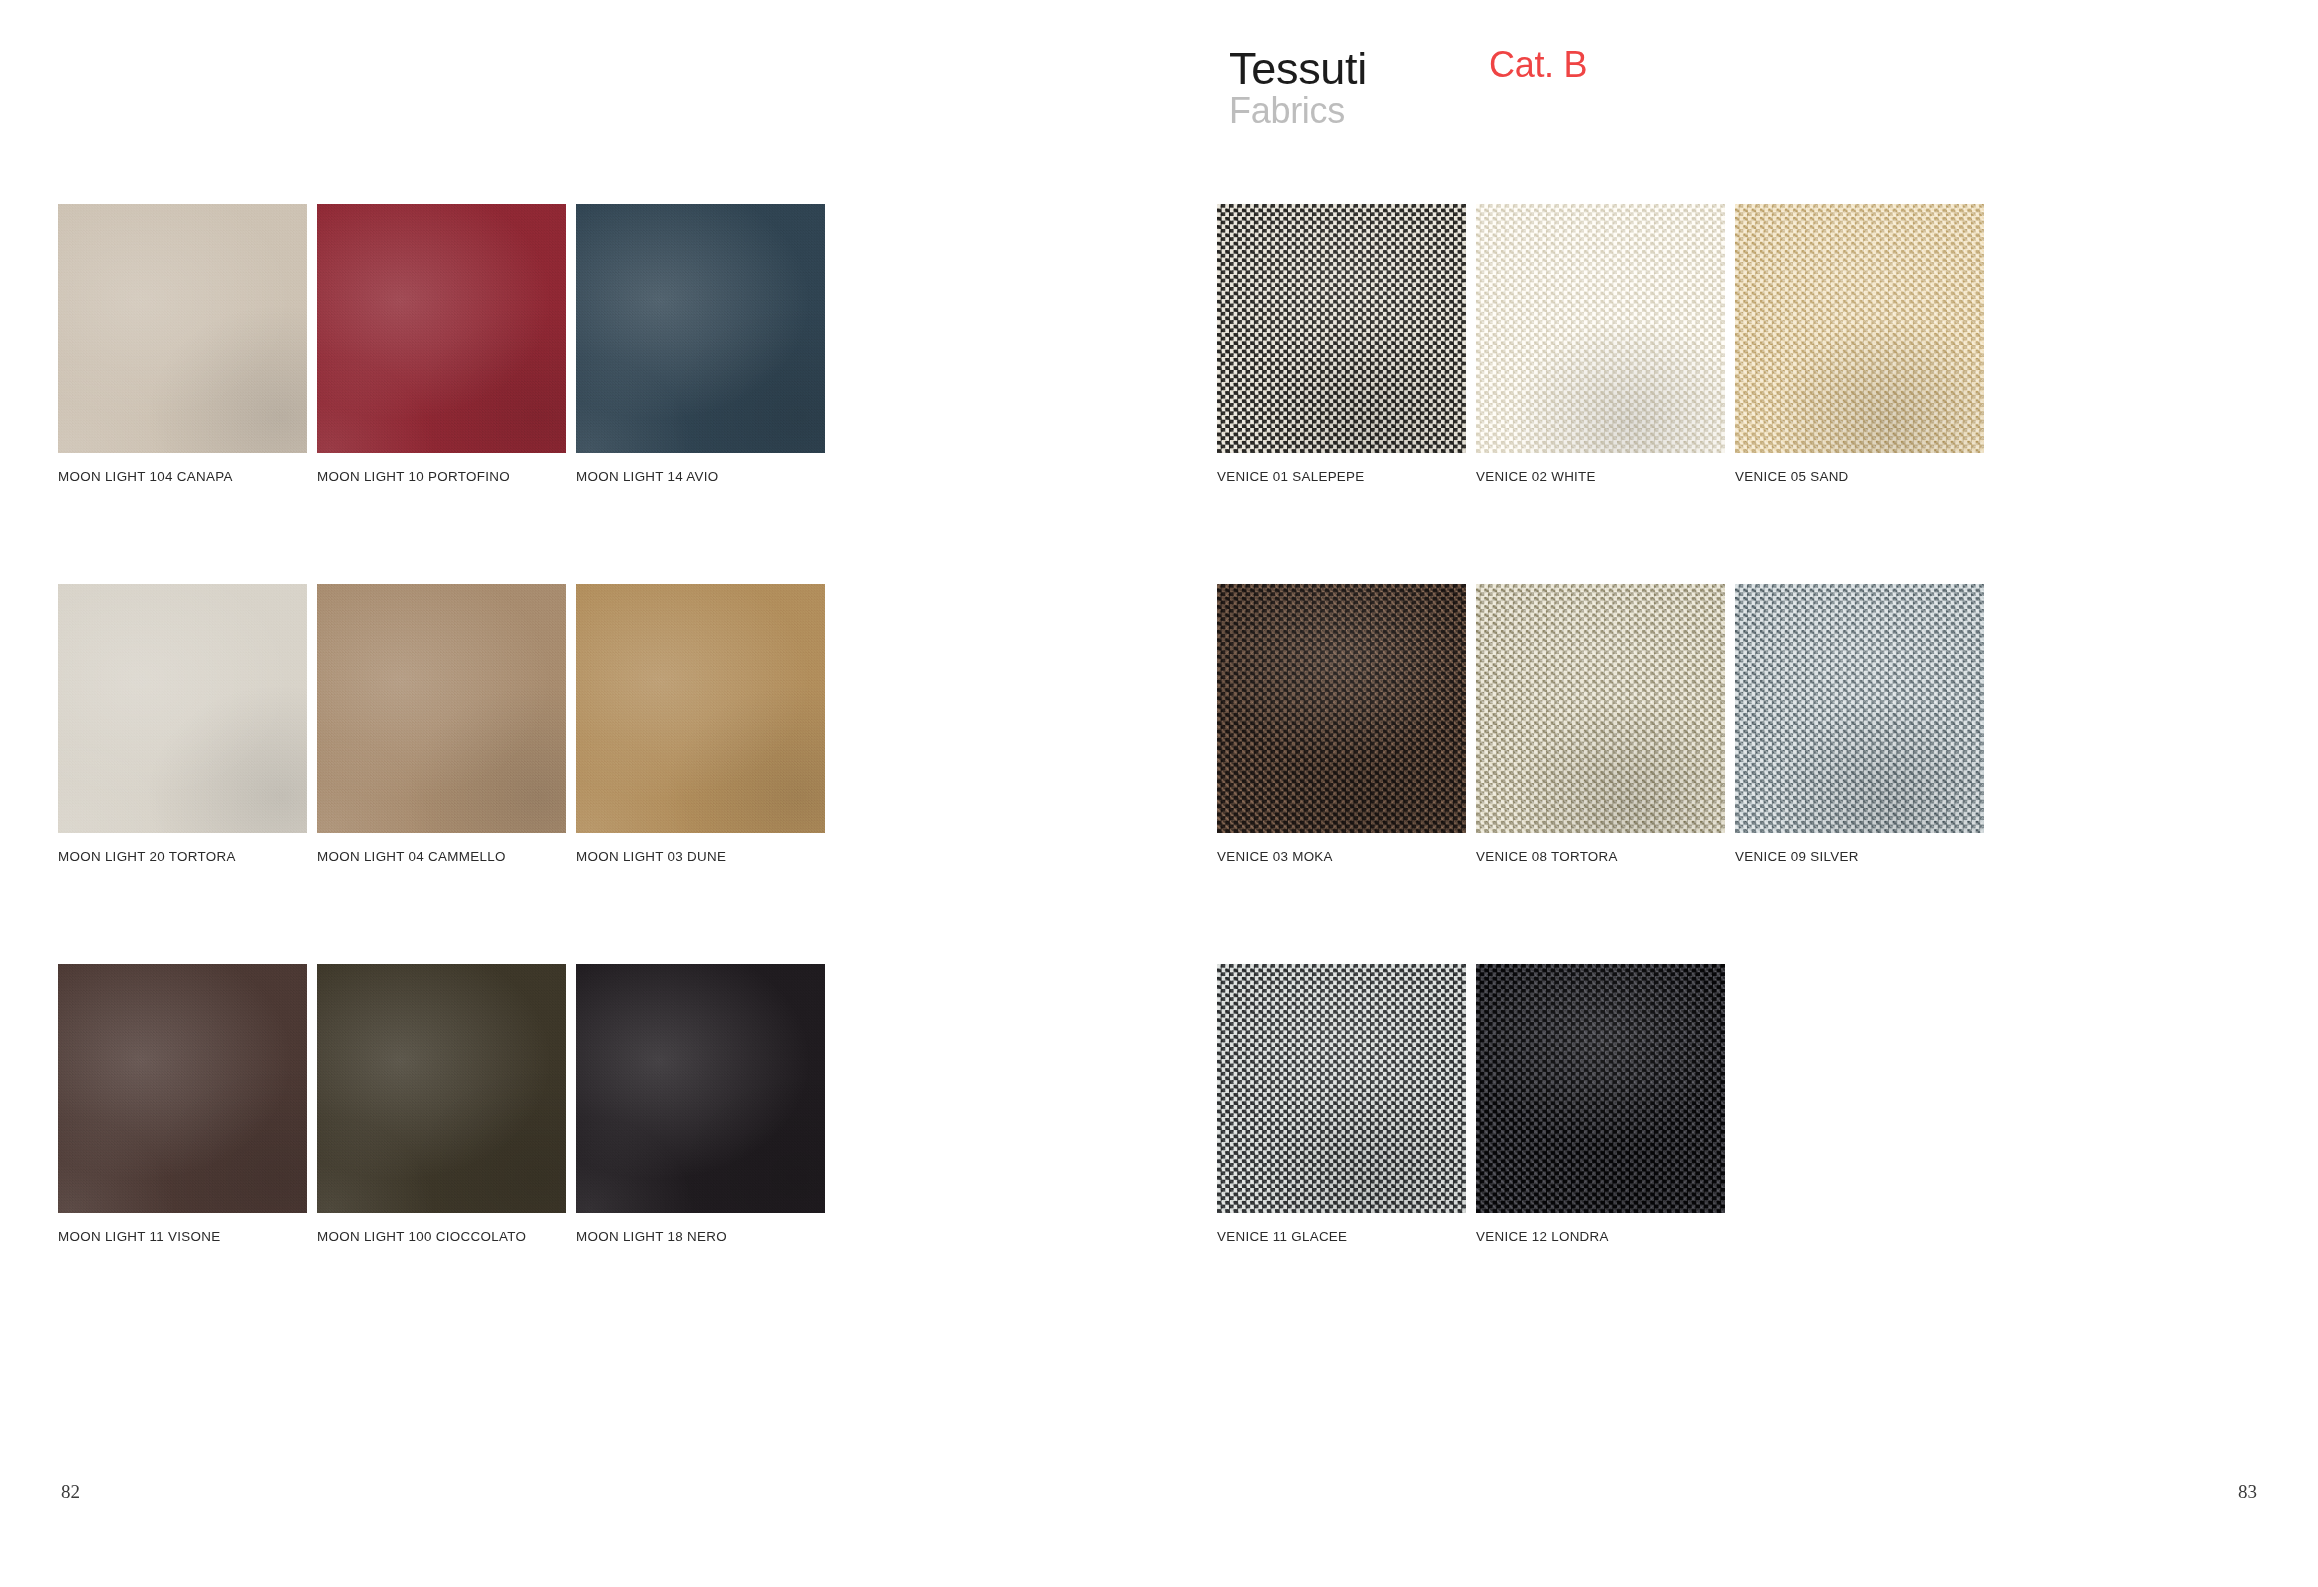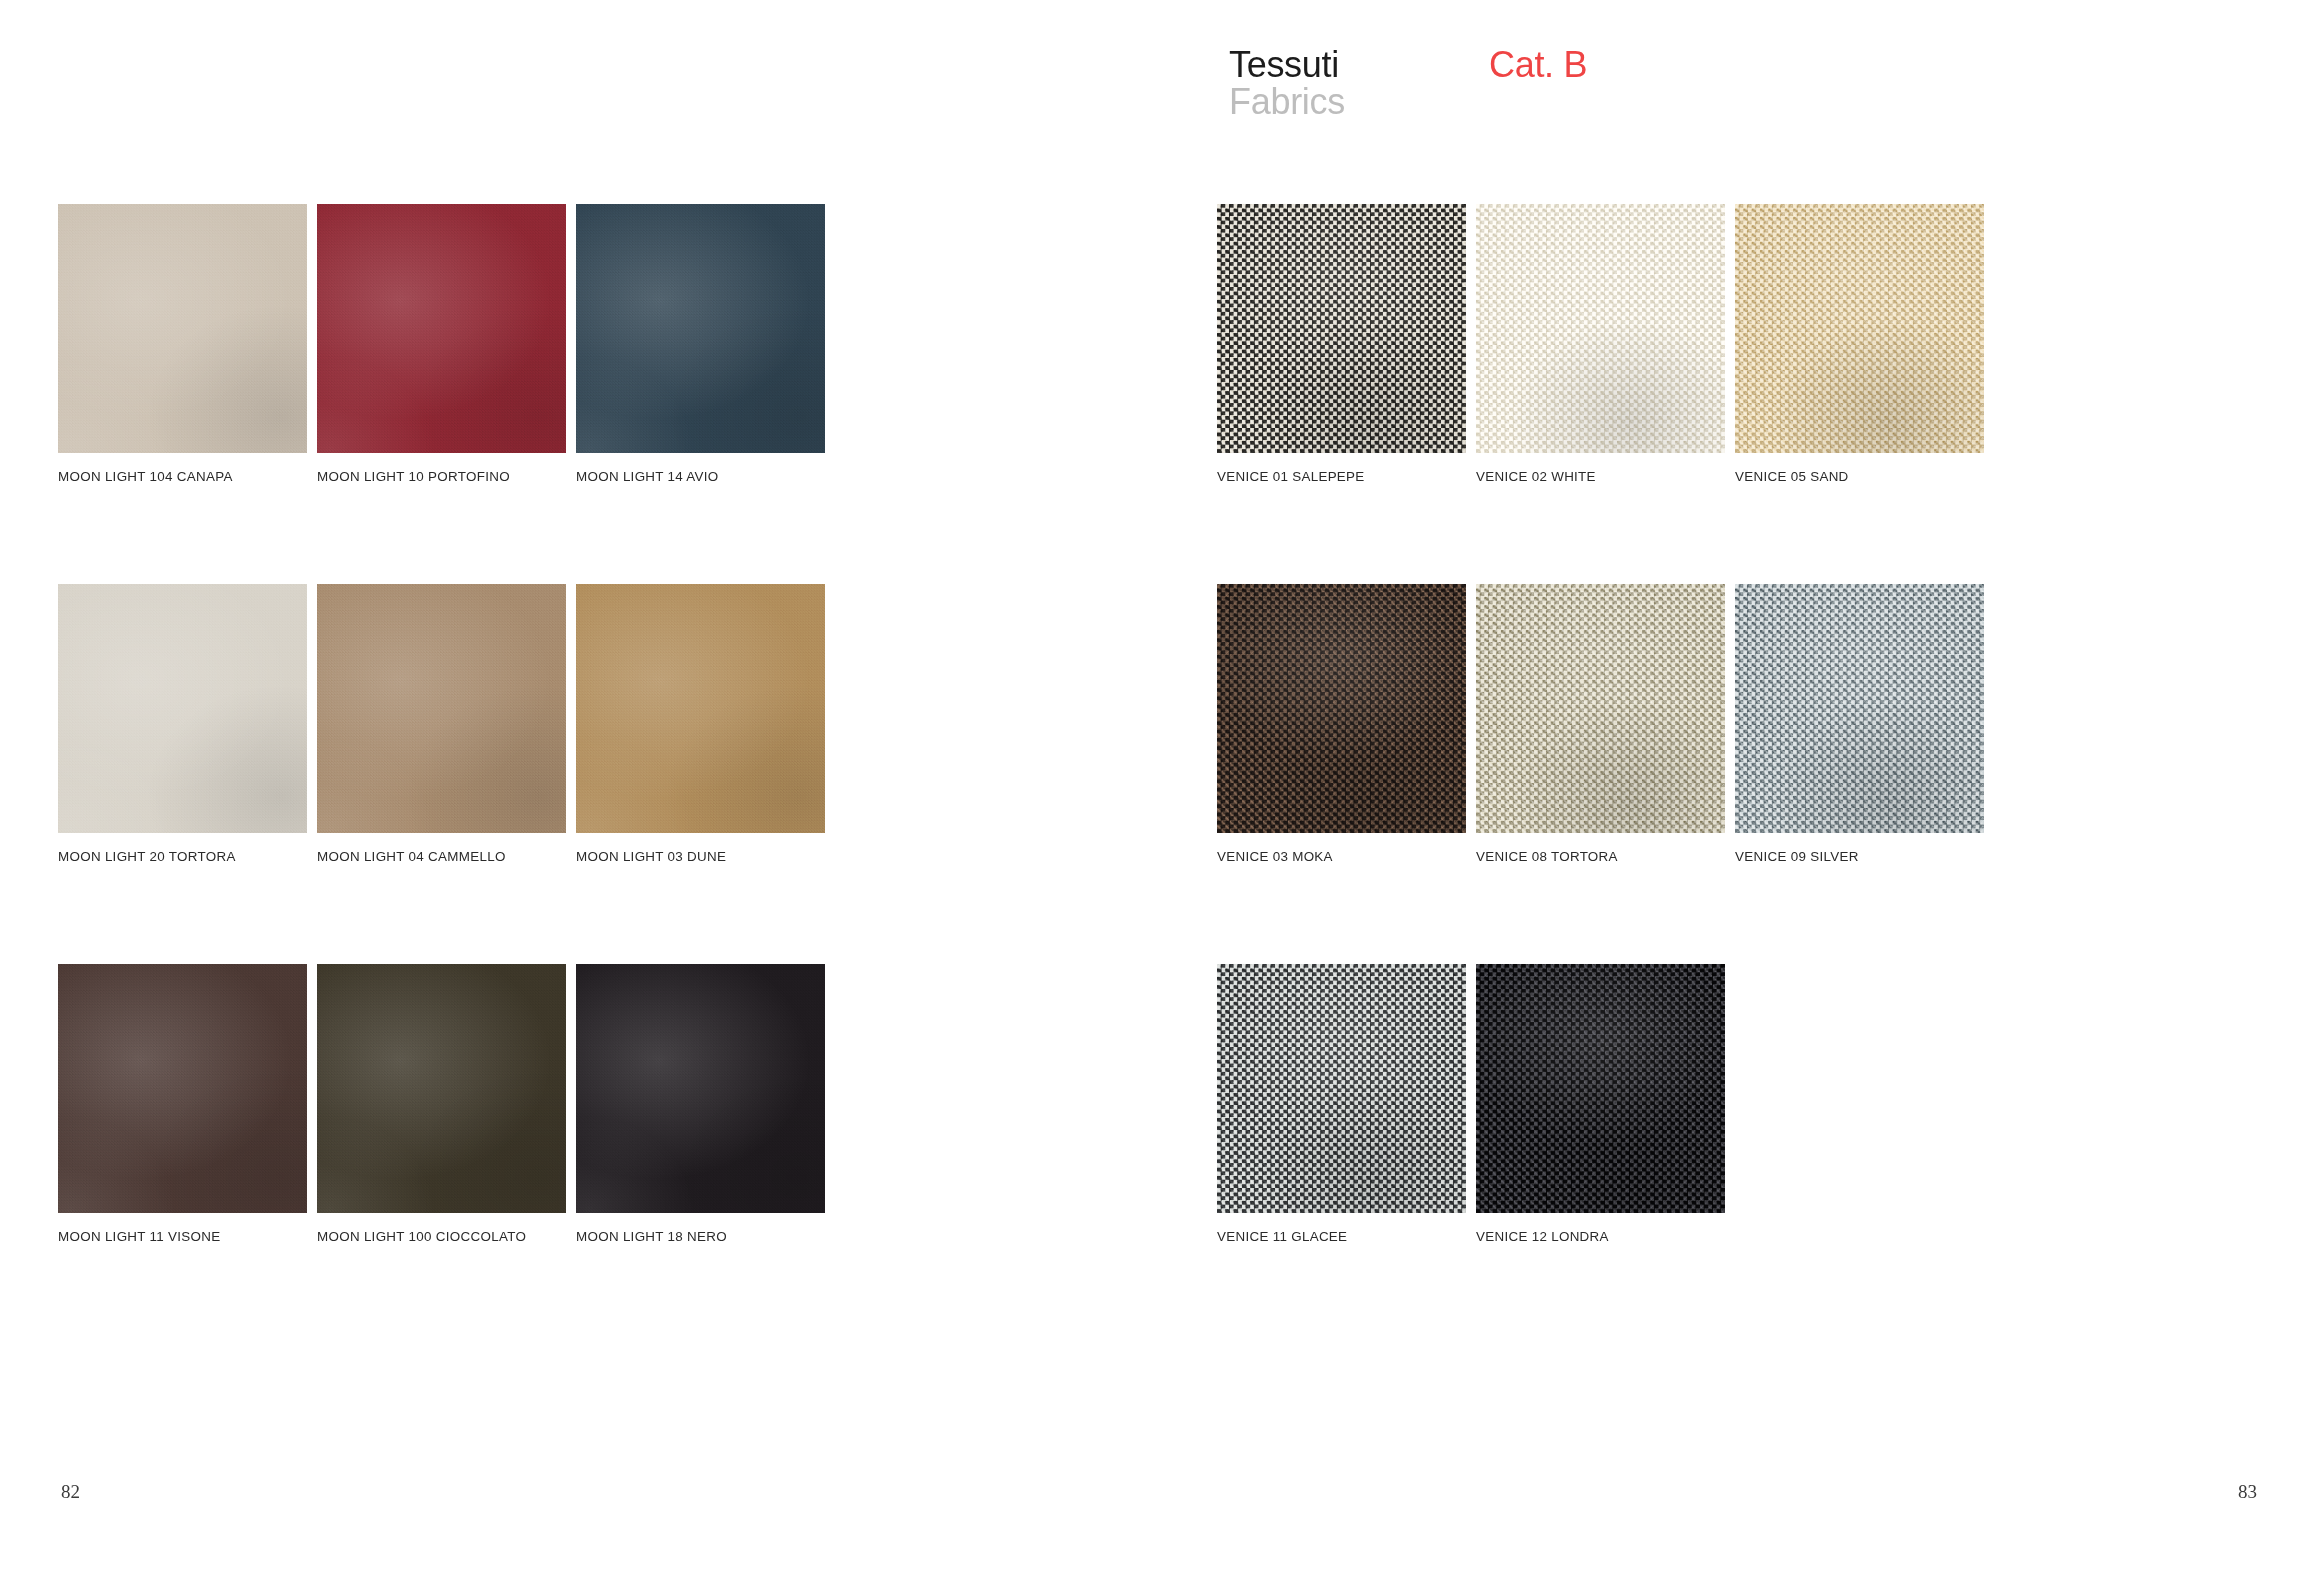--- a/index.html
+++ b/index.html
@@ -33,21 +33,21 @@
     position: absolute;
     left: 70px;
     top: 46px;
     display: flex;
     align-items: flex-start;
   }
   .header-titles {
     width: 260px;
   }
   .title-main {
-    font-size: 36px;
+    font-size: 45px;
     color: #1c1c1c;
     line-height: 1.03;
     letter-spacing: -0.3px;
     font-weight: 400;
   }
   .title-sub {
     font-size: 36px;
     color: #bdbdbd;
     line-height: 1.03;
     letter-spacing: -0.3px;

